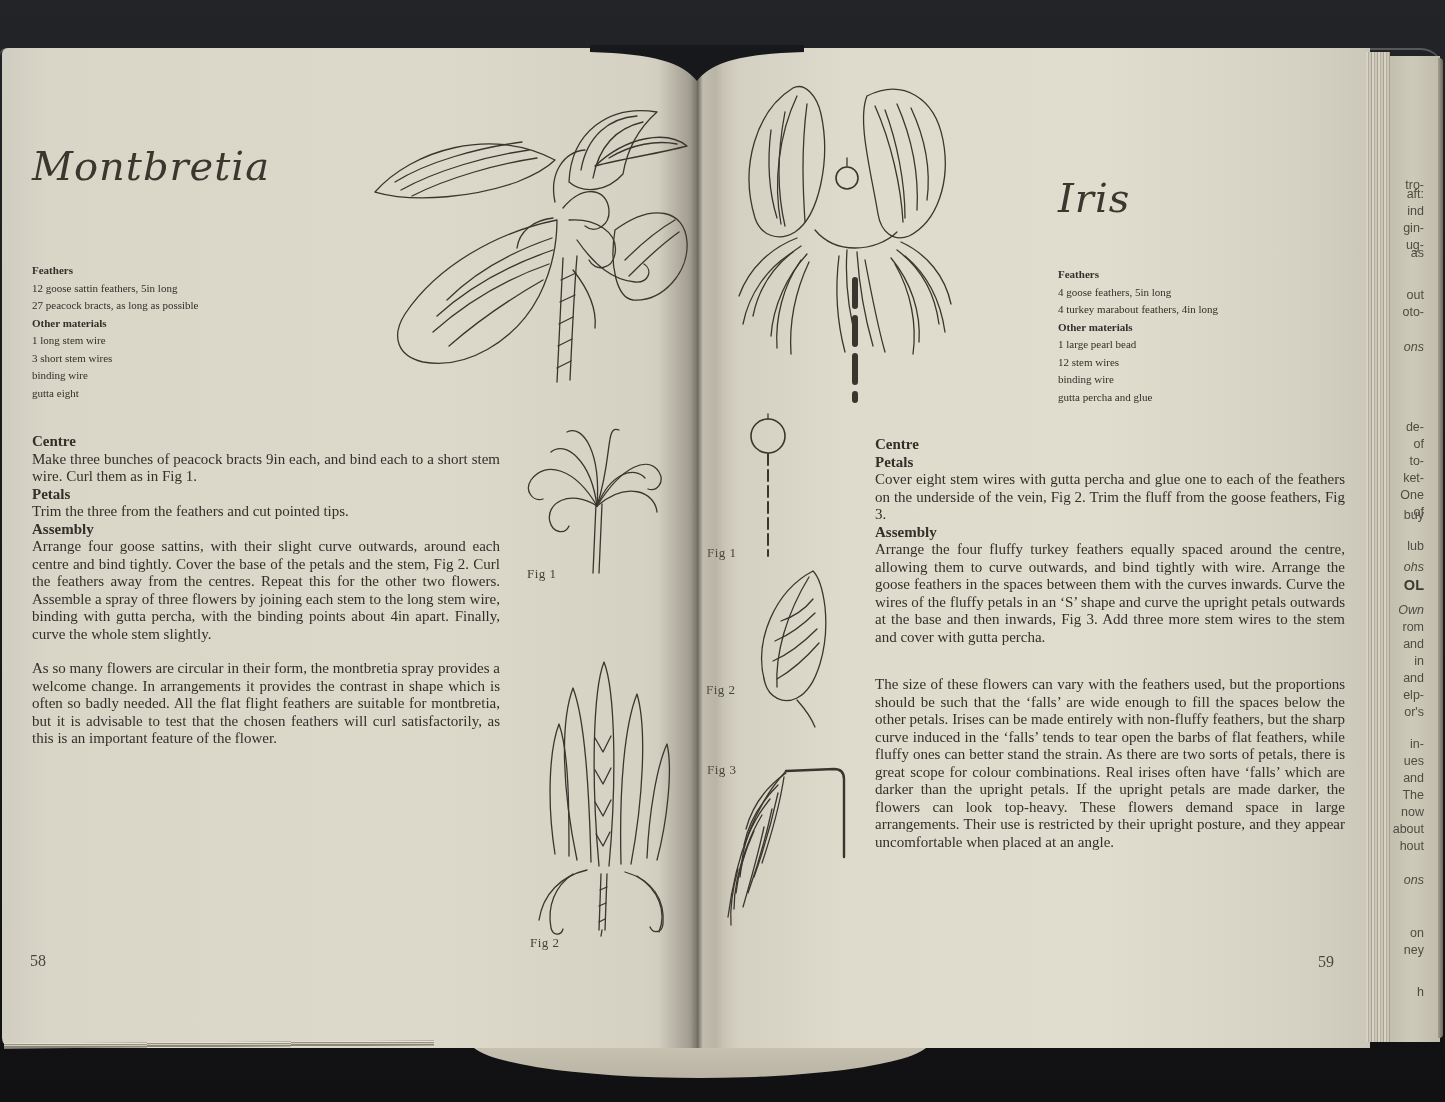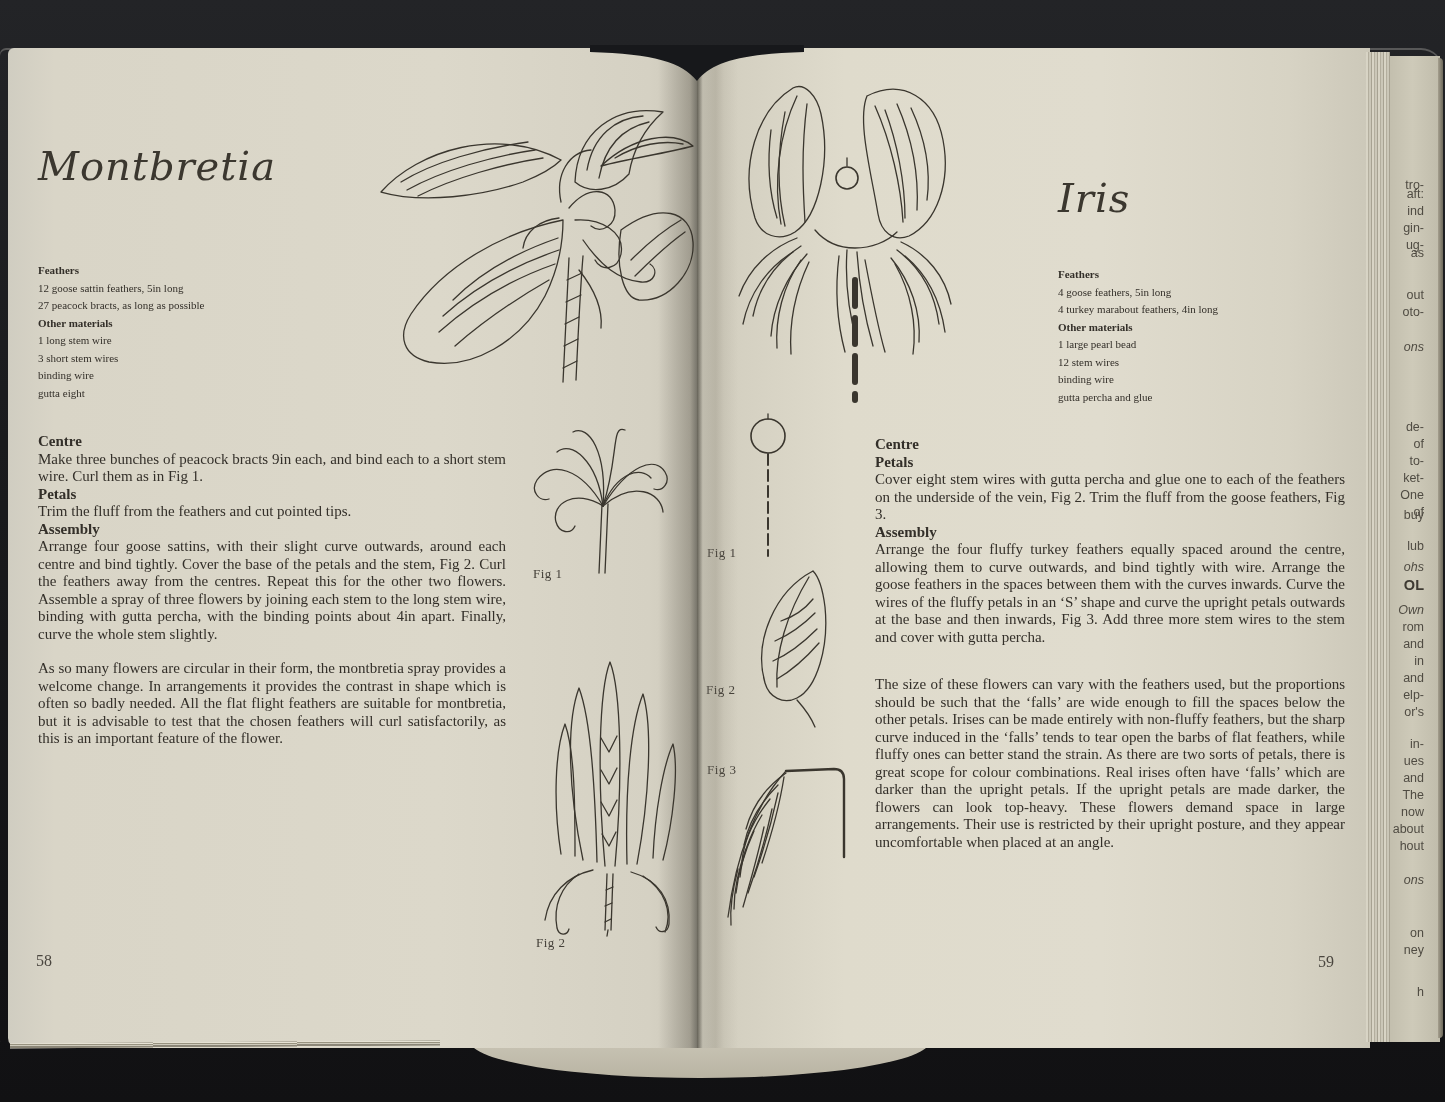--- a/index.html
+++ b/index.html
@@ -1,21 +1,21 @@
 <!DOCTYPE html>
 <html><head>
 <meta charset="utf-8">
 <style>
   html,body{margin:0;padding:0;}
   body{width:1445px;height:1102px;overflow:hidden;background:linear-gradient(180deg,#232427 0%,#1a1b1d 40%,#111113 100%);font-family:"Liberation Serif",serif;}
   .scene{position:absolute;inset:0;}
   .bulge{position:absolute;left:470px;top:1004px;width:460px;height:74px;border-radius:50%;background:linear-gradient(180deg,#d8d4c6,#b9b4a3);z-index:1;}
   .book{position:absolute;left:0;top:48px;width:1443px;height:1000px;z-index:2;border-radius:6px 22px 26px 10px;box-shadow:0 2px 0 rgba(250,248,238,.25) inset;}
   .page{position:absolute;top:0;height:100%;}
-  .page-left{left:8px;width:781px;background:linear-gradient(90deg,#d0cdc1 0%,#d9d5c7 6%,#dcd8ca 55%,#d5d1c3 82%,#c2beb0 94%,#a8a496 100%);border-radius:6px 0 0 10px;}
+  .page-left{left:2px;width:781px;background:linear-gradient(90deg,#d0cdc1 0%,#d9d5c7 6%,#dcd8ca 55%,#d5d1c3 82%,#c2beb0 94%,#a8a496 100%);border-radius:6px 0 0 10px;}
   .page-right{left:697px;width:673px;background:linear-gradient(90deg,#aeaa9b 0%,#d3cfc0 4%,#dfdbcc 22%,#e0dcce 60%,#d7d3c4 88%,#ccc8b9 100%);}
   .gutter-shade{position:absolute;left:658px;top:0;width:80px;height:100%;background:linear-gradient(90deg,rgba(0,0,0,0) 0%,rgba(62,57,46,.30) 40%,rgba(28,26,20,.48) 49%,rgba(255,253,244,.14) 56%,rgba(110,104,90,.16) 72%,rgba(0,0,0,0) 100%);pointer-events:none;}
   .notch{position:absolute;left:590px;top:-3px;}
   .edge-stack{position:absolute;left:1366px;top:4px;width:24px;height:990px;background:repeating-linear-gradient(90deg,#d8d4c5 0 2px,#b3ae9e 2px 3px,#cbc7b8 3px 5px,#a7a292 5px 6px);}
   .flap{position:absolute;left:1390px;top:8px;width:50px;height:986px;background:linear-gradient(90deg,#c3bfae 0%,#cecab9 45%,#c0bcab 100%);}
   .jacket-edge{position:absolute;left:1438px;top:10px;width:5px;height:980px;background:linear-gradient(90deg,#a59f8e,#6e6a5c);border-radius:0 4px 4px 0;}
   .bottom-stack{position:absolute;left:2px;top:994px;width:430px;height:5px;background:repeating-linear-gradient(180deg,#e7e3d5 0 1px,#97927f 1px 2px,#cfcbbc 2px 3px,#8b8677 3px 5px);transform:rotate(-.4deg);}
   .title{position:absolute;margin:0;font-family:"DejaVu Serif",serif;font-style:italic;font-weight:400;font-size:40px;letter-spacing:1px;color:#3b372f;}
   .t-left{left:30px;top:95px;}
   .t-right{left:361px;top:98px;margin-top:29px;}
@@ -64,21 +64,21 @@
 
       <div class="textcol c-left">
         <div>
 
         <div class="sect">
             <h4 class="shead">Centre</h4>
             <p class="sbody">Make three bunches of peacock bracts 9in each, and bind each to a short stem wire. Curl them as in Fig 1.</p>
           </div>
             <div class="sect">
             <h4 class="shead">Petals</h4>
-            <p class="sbody">Trim the fluff from the feathers and cut pointed tips.</p>
+            <p class="sbody">Trim the three from the feathers and cut pointed tips.</p>
           </div>
             <div class="sect">
             <h4 class="shead">Assembly</h4>
             <p class="sbody">Arrange four goose sattins, with their slight curve outwards, around each centre and bind tightly. Cover the base of the petals and the stem, Fig 2. Curl the feathers away from the centres. Repeat this for the other two flowers. Assemble a spray of three flowers by joining each stem to the long stem wire, binding with gutta percha, with the binding points about 4in apart. Finally, curve the whole stem slightly.</p>
           </div>
           </div>
         <p class="closing">As so many flowers are circular in their form, the montbretia spray provides a welcome change. In arrangements it provides the contrast in shape which is often so badly needed. All the flat flight feathers are suitable for montbretia, but it is advisable to test that the chosen feathers will curl satisfactorily, as this is an important feature of the flower.</p>
       </div>
 
       <svg class="illus sketch" style="left:355px;top:22px" width="335" height="320" viewBox="0 0 335 320">

